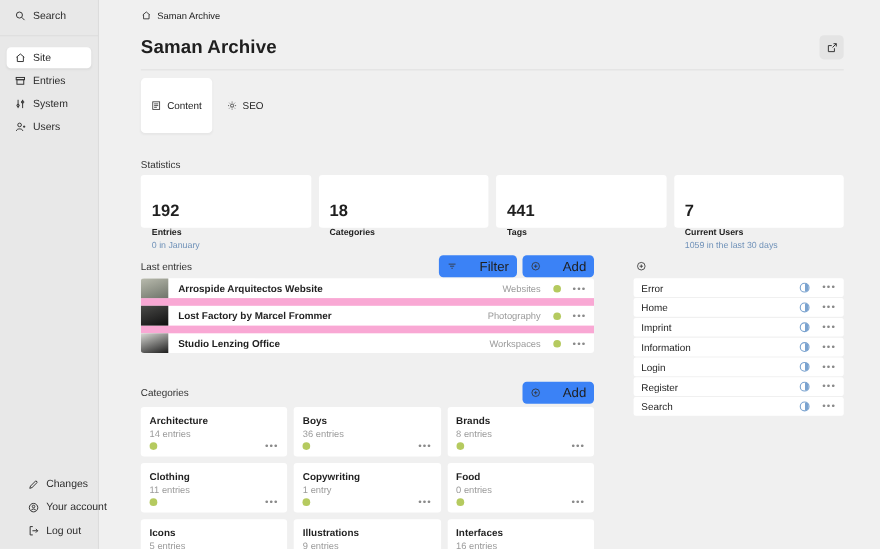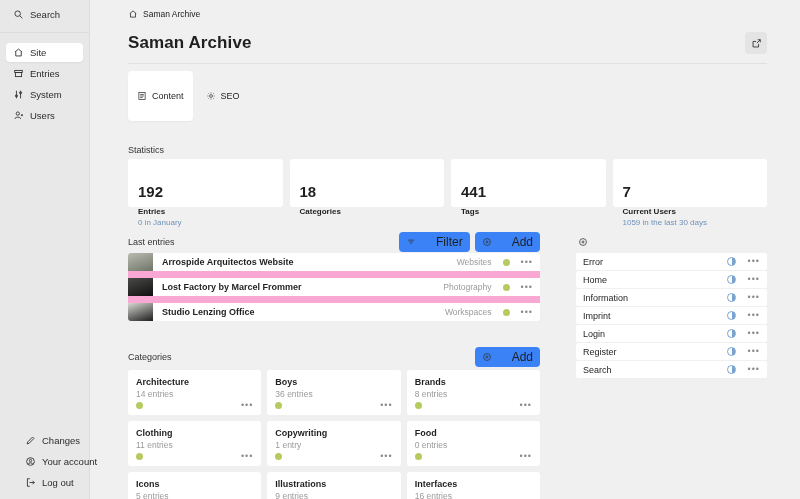--- a/index.html
+++ b/index.html
@@ -428,27 +428,27 @@
     <button class="opt"></button>
   </div>
 
   <div class="misc-row">
     <div class="misc-label">Home</div>
     <div class="half"></div>
     <button class="opt"></button>
   </div>
 
   <div class="misc-row">
+    <div class="misc-label">Imprint</div>
+    <div class="half"></div>
+    <button class="opt"></button>
+  </div>
+
+  <div class="misc-row">
     <div class="misc-label">Information</div>
-    <div class="half"></div>
-    <button class="opt"></button>
-  </div>
-
-  <div class="misc-row">
-    <div class="misc-label">Imprint</div>
     <div class="half"></div>
     <button class="opt"></button>
   </div>
 
   <div class="misc-row">
     <div class="misc-label">Login</div>
     <div class="half"></div>
     <button class="opt"></button>
   </div>
 

